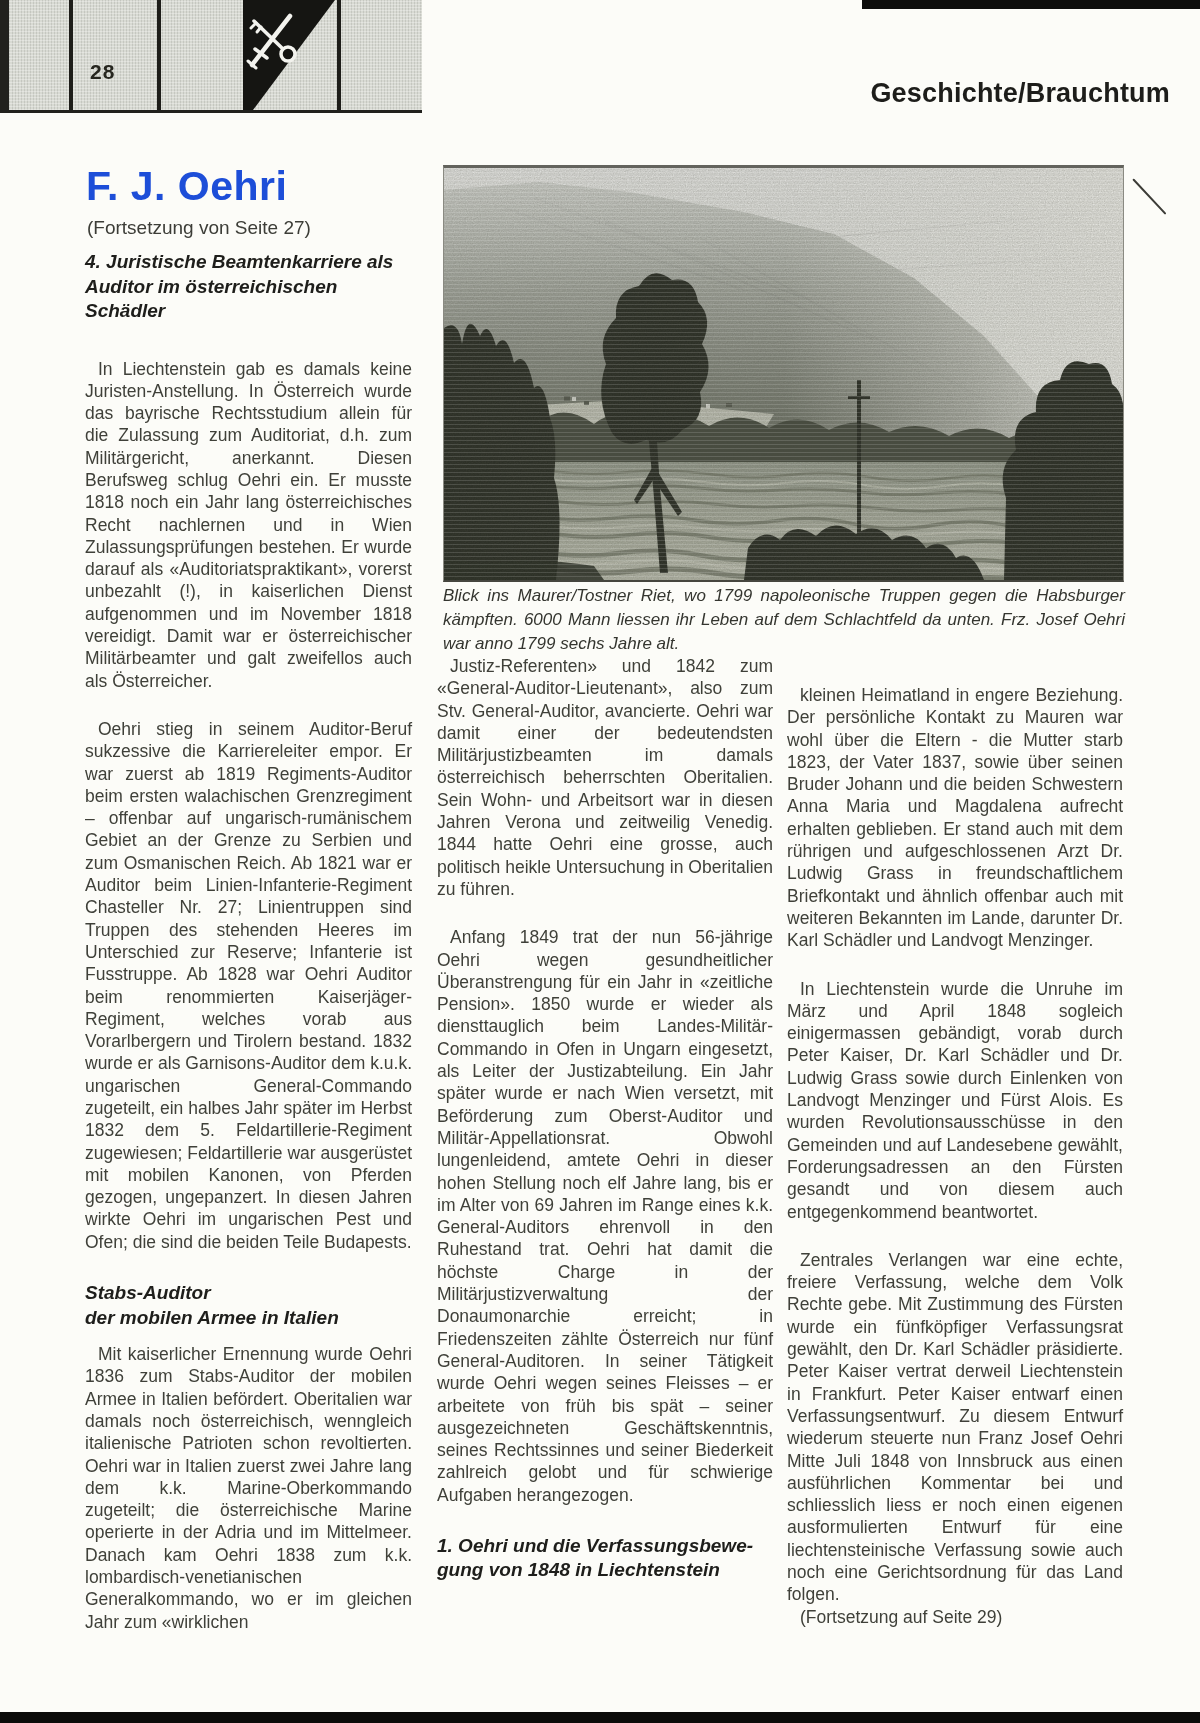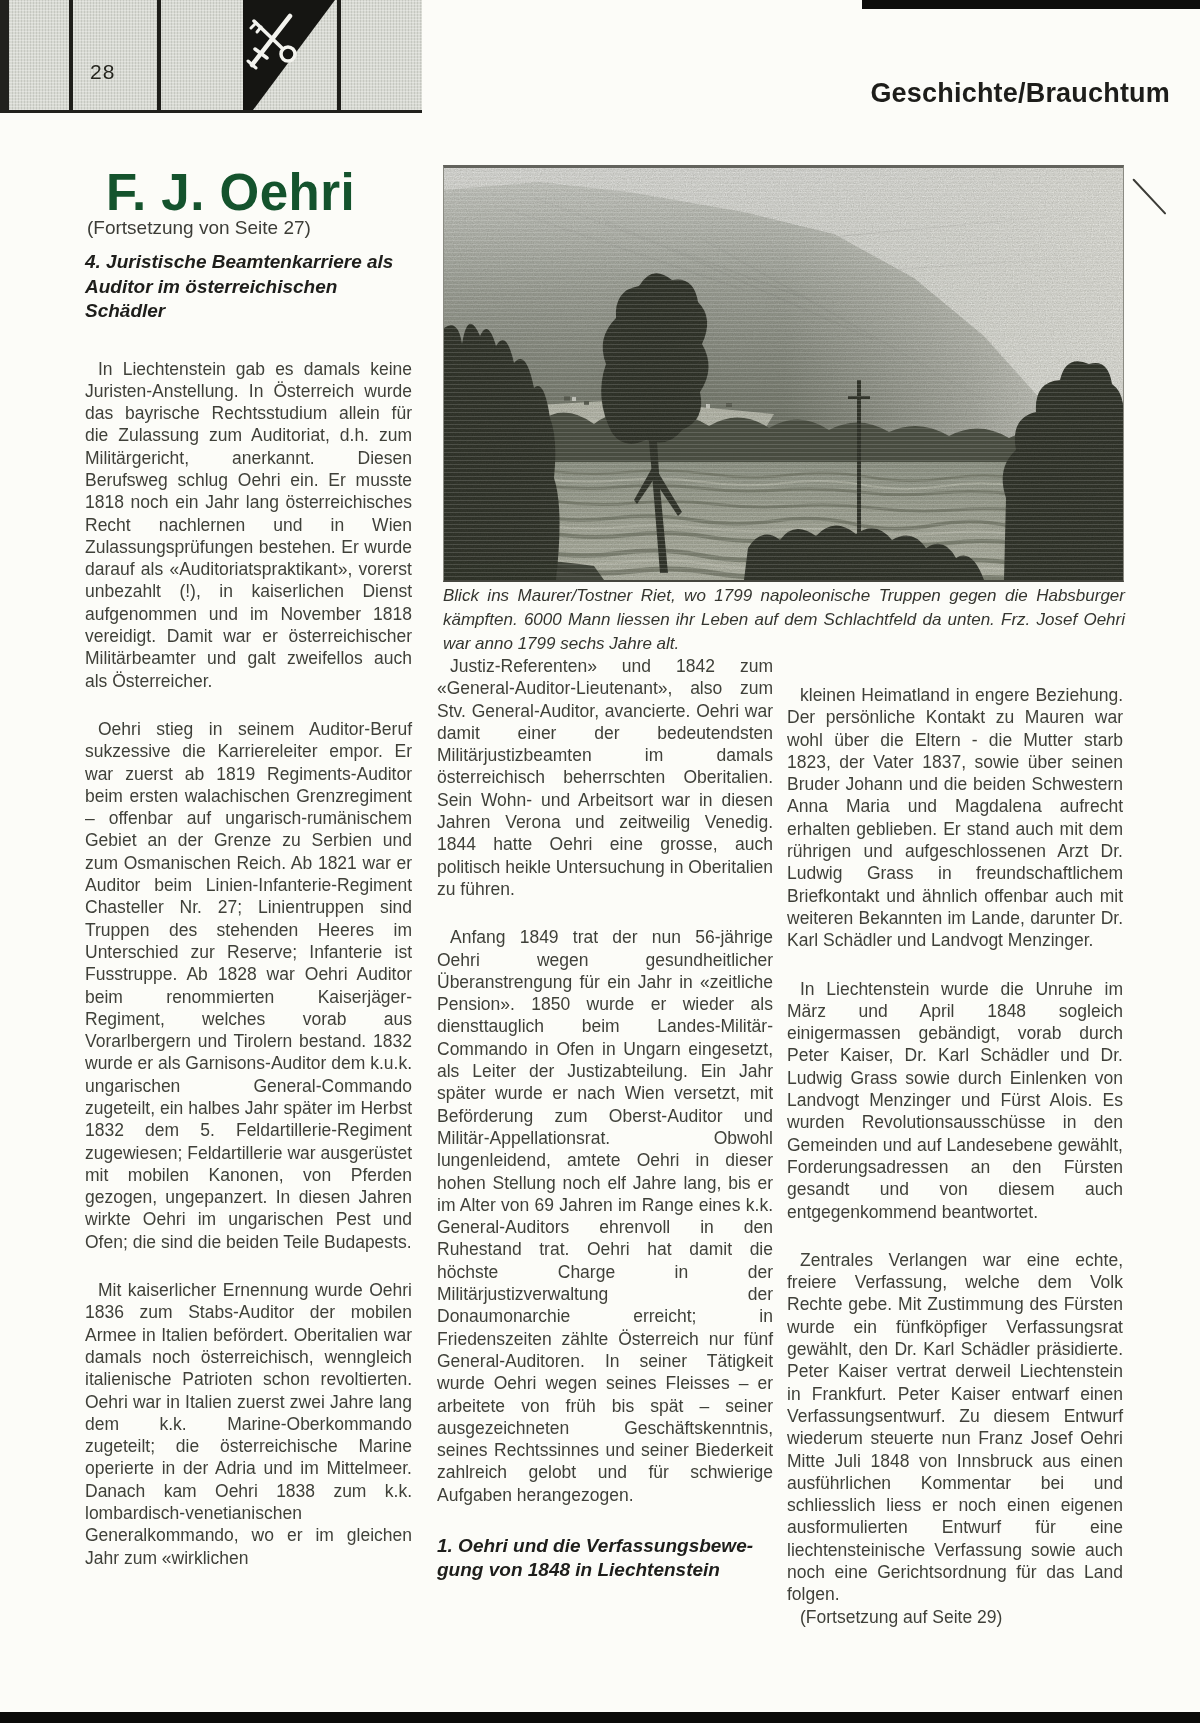--- a/index.html
+++ b/index.html
@@ -15,33 +15,33 @@
     background:
       repeating-linear-gradient(0deg, rgba(255,255,255,.30) 0 1px, rgba(0,0,0,0) 1px 3px),
       repeating-linear-gradient(90deg, rgba(110,112,105,.18) 0 1px, rgba(0,0,0,0) 1px 3px),
       #d8dad3;
     border-bottom:3px solid #21211d;
   }
   .edge-strip{position:absolute;left:0;top:0;width:9px;height:110px;background:#21211d;}
   .vline{position:absolute;top:0;width:4px;height:110px;background:#1d1d19;}
   .vline.v1{left:69px}.vline.v2{left:157px}.vline.v3{left:337px}
   .page-number{
-    position:absolute;left:90px;top:60px;font-size:21px;font-weight:normal;
+    position:absolute;left:90px;top:60px;font-size:21px;font-weight:bold;
     color:#26261f;letter-spacing:1px;
   }
   .logo-triangle{position:absolute;left:243px;top:0;width:96px;height:110px;}
   .top-right-bar{position:absolute;left:862px;top:0;width:338px;height:9px;background:#0e0e0c;}
   .section-title{
     position:absolute;left:660px;top:78px;width:510px;text-align:right;
     font-size:27px;font-weight:bold;color:#1d1d1a;letter-spacing:0.2px;
   }
   
   .article-title{
     position:absolute;left:86px;top:163px;
-    font-size:51px;font-weight:bold;color:#14532d;letter-spacing:0.5px;margin-left:20px;
+    font-size:41px;font-weight:bold;color:#1d4ed8;letter-spacing:0.5px;
   }
   .continuation-note{
     position:absolute;left:87px;top:217px;font-size:19px;color:#3c3d37;
   }
   
   .photo{
     position:absolute;left:443px;top:165px;width:679px;height:412px;
     border-top:3px solid #63635d;border-bottom:2px solid #46463f;
     border-left:1px solid #8a8a82;border-right:1px solid #8a8a82;
     box-sizing:content-box;overflow:hidden;
@@ -215,20 +215,24 @@
 
   <div class="photo-caption">Blick ins Maurer/Tostner Riet, wo 1799 napoleonische Truppen gegen die Habsburger kämpften. 6000 Mann liessen ihr Leben auf dem Schlachtfeld da unten. Frz. Josef Oehri war anno 1799 sechs Jahre alt.</div>
 
   <div class="col" id="col1">
     <h3 class="subhead">
       <span>4. Juristische Beamtenkarriere als</span>
       <span>Auditor im österreichischen Schädler</span>
     </h3>
     <p>In Liechtenstein gab es damals keine Juristen-Anstellung. In Österreich wurde das bayrische Rechtsstudium allein für die Zulassung zum Auditoriat, d.h. zum Militärgericht, anerkannt. Diesen Berufsweg schlug Oehri ein. Er musste 1818 noch ein Jahr lang österreichisches Recht nachlernen und in Wien Zulassungsprüfungen bestehen. Er wurde darauf als «Auditoriatspraktikant», vorerst unbezahlt (!), in kaiserlichen Dienst aufgenommen und im November 1818 vereidigt. Damit war er österreichischer Militärbeamter und galt zweifellos auch als Österreicher.</p>
     <p>Oehri stieg in seinem Auditor-Beruf sukzessive die Karriereleiter empor. Er war zuerst ab 1819 Regiments-Auditor beim ersten walachischen Grenzregiment – offenbar auf ungarisch-rumänischem Gebiet an der Grenze zu Serbien und zum Osmanischen Reich. Ab 1821 war er Auditor beim Linien-Infanterie-Regiment Chasteller Nr. 27; Linientruppen sind Truppen des stehenden Heeres im Unterschied zur Reserve; Infanterie ist Fusstruppe. Ab 1828 war Oehri Auditor beim renommierten Kaiserjäger-Regiment, welches vorab aus Vorarlbergern und Tirolern bestand. 1832 wurde er als Garnisons-Auditor dem k.u.k. ungarischen General-Commando zugeteilt, ein halbes Jahr später im Herbst 1832 dem 5. Feldartillerie-Regiment zugewiesen; Feldartillerie war ausgerüstet mit mobilen Kanonen, von Pferden gezogen, ungepanzert. In diesen Jahren wirkte Oehri im ungarischen Pest und Ofen; die sind die beiden Teile Budapests.</p>
+    <h3 class="subhead mid">
+      <span>Stabs-Auditor</span>
+      <span>der mobilen Armee in Italien</span>
+    </h3>
     <p>Mit kaiserlicher Ernennung wurde Oehri 1836 zum Stabs-Auditor der mobilen Armee in Italien befördert. Oberitalien war damals noch österreichisch, wenngleich italienische Patrioten schon revoltierten. Oehri war in Italien zuerst zwei Jahre lang dem k.k. Marine-Oberkommando zugeteilt; die österreichische Marine operierte in der Adria und im Mittelmeer. Danach kam Oehri 1838 zum k.k. lombardisch-venetianischen Generalkommando, wo er im gleichen Jahr zum «wirklichen</p>
   </div>
 
   <div class="col" id="col2">
     <p>Justiz-Referenten» und 1842 zum «General-Auditor-Lieutenant», also zum Stv. General-Auditor, avancierte. Oehri war damit einer der bedeutendsten Militärjustizbeamten im damals österreichisch beherrschten Oberitalien. Sein Wohn- und Arbeitsort war in diesen Jahren Verona und zeitweilig Venedig. 1844 hatte Oehri eine grosse, auch politisch heikle Untersuchung in Oberitalien zu führen.</p>
     <p>Anfang 1849 trat der nun 56-jährige Oehri wegen gesundheitlicher Überanstrengung für ein Jahr in «zeitliche Pension». 1850 wurde er wieder als diensttauglich beim Landes-Militär-Commando in Ofen in Ungarn eingesetzt, als Leiter der Justizabteilung. Ein Jahr später wurde er nach Wien versetzt, mit Beförderung zum Oberst-Auditor und Militär-Appellationsrat. Obwohl lungenleidend, amtete Oehri in dieser hohen Stellung noch elf Jahre lang, bis er im Alter von 69 Jahren im Range eines k.k. General-Auditors ehrenvoll in den Ruhestand trat. Oehri hat damit die höchste Charge in der Militärjustizverwaltung der Donaumonarchie erreicht; in Friedenszeiten zählte Österreich nur fünf General-Auditoren. In seiner Tätigkeit wurde Oehri wegen seines Fleisses – er arbeitete von früh bis spät – seiner ausgezeichneten Geschäftskenntnis, seines Rechtssinnes und seiner Biederkeit zahlreich gelobt und für schwierige Aufgaben herangezogen.</p>
     <h3 class="subhead mid">
       <span>1. Oehri und die Verfassungsbewe-</span>
       <span>gung von 1848 in Liechtenstein</span>
     </h3>

